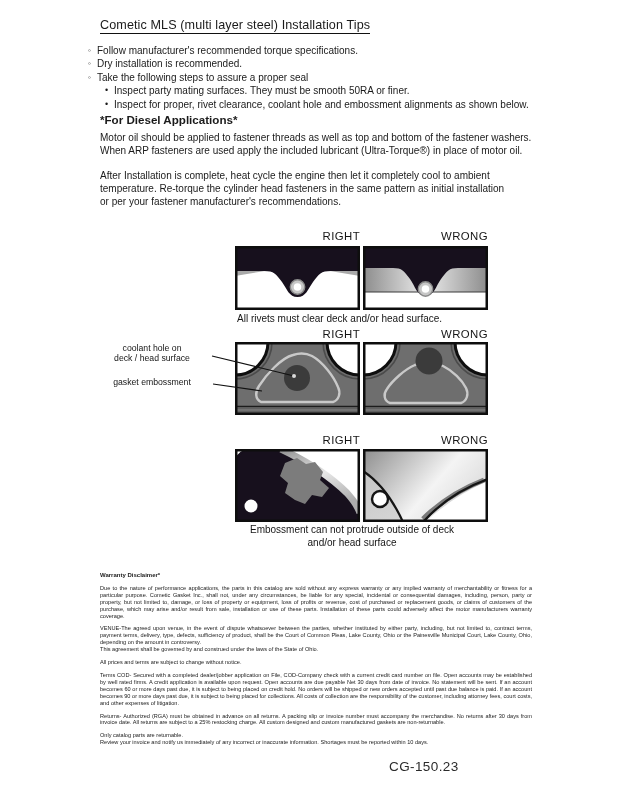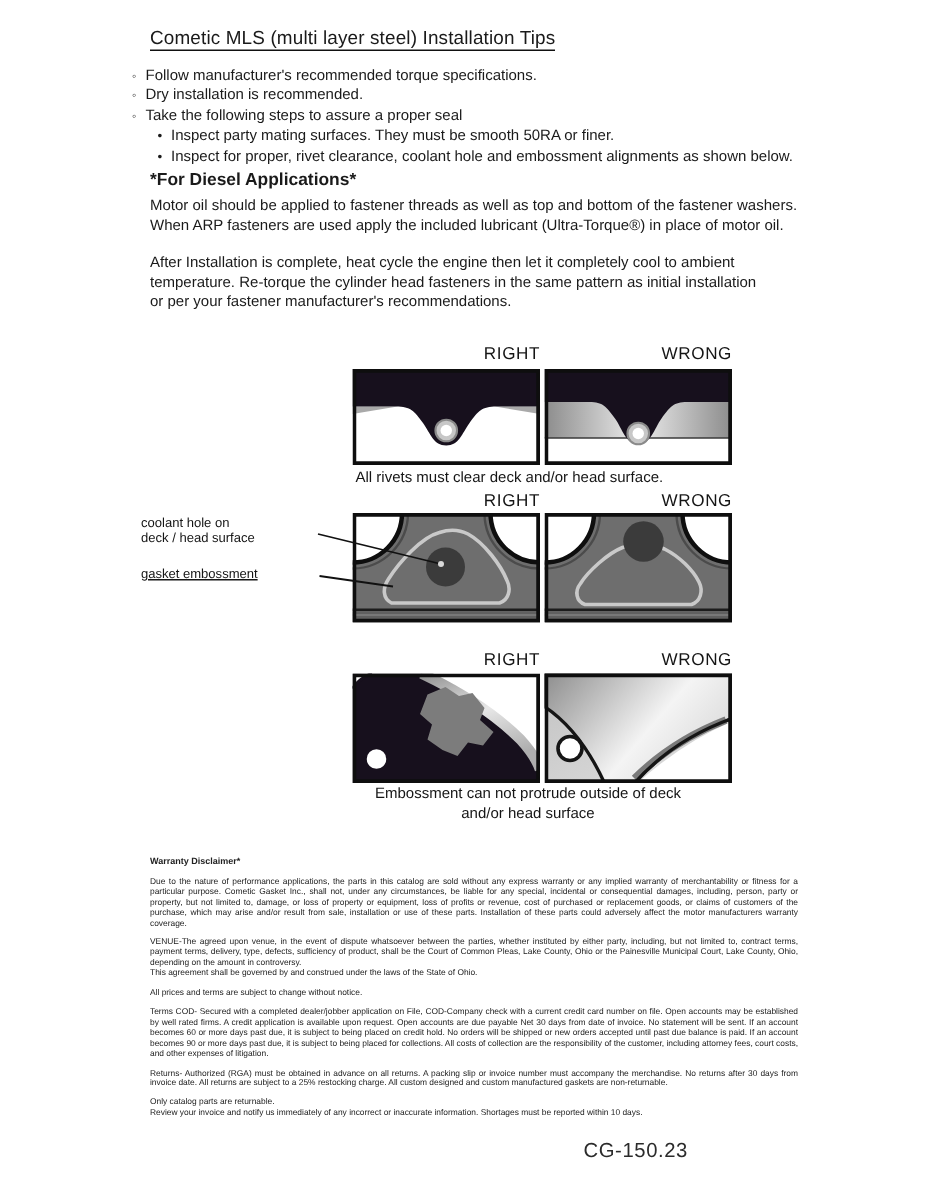--- a/index.html
+++ b/index.html
@@ -27,23 +27,23 @@
   .caption{font-size:10px;line-height:12.6px;color:#151515;text-align:center;}
 
   .lbl-r{left:235px;} .lbl-w{left:363px;}
   .row1-lbl{top:230px;} .row1-box{top:246px;}
   .cap1{left:237px;top:313px;}
   .row2-lbl{top:328px;} .row2-box{top:342px;}
   .cap2{left:238px;top:417px;}
   .row3-lbl{top:434px;} .row3-box{top:449px;}
   .cap3{left:237px;top:524px;width:230px;}
 
-  .callout{width:116px;text-align:left;font-size:8.7px;line-height:10.4px;color:#151515;}
+  .callout{width:116px;text-align:center;font-size:8.7px;line-height:10.4px;color:#151515;}
   .co-coolant{left:94px;top:343px;}
-  .co-emboss{left:94px;top:377px;text-decoration:underline;}
+  .co-emboss{left:94px;top:377px;}
   .callout-lines{left:0;top:0;pointer-events:none;z-index:5;}
 
   .disclaimer{left:100px;top:572px;width:432px;font-size:5.6px;line-height:6.9px;color:#222;}
   .disclaimer .d-h{font-weight:bold;font-size:6px;margin-bottom:6px;}
   .disclaimer p{margin:0 0 6px 0;text-align:justify;}
   .disclaimer p.nojust{text-align:left;}
 
   .page-num{left:389px;top:759px;font-size:13.5px;letter-spacing:.4px;color:#2b2b2b;}
 </style>
 </head>

